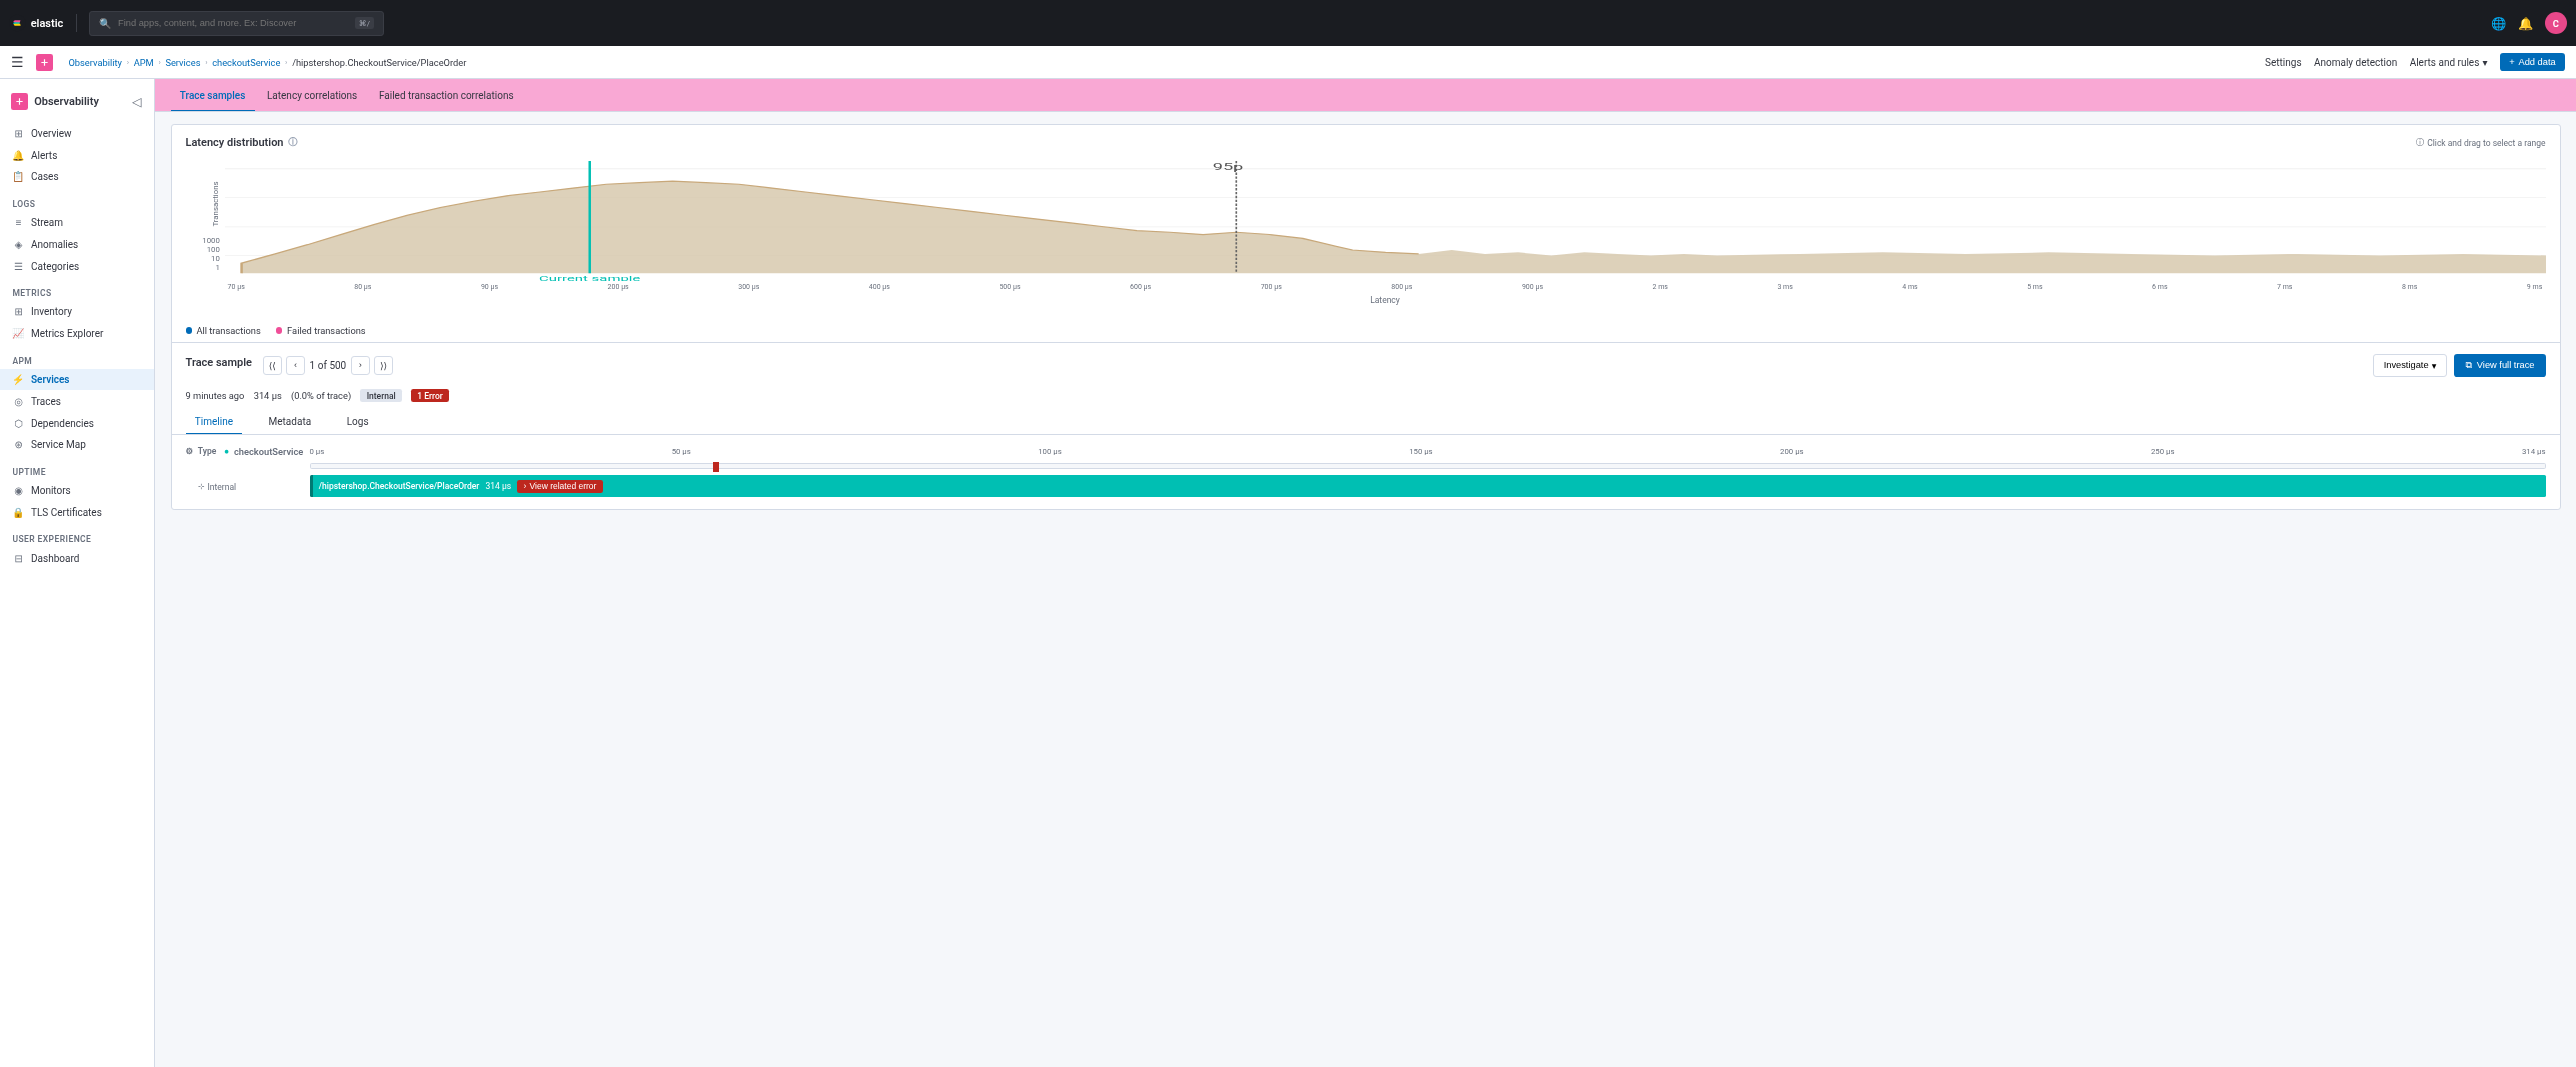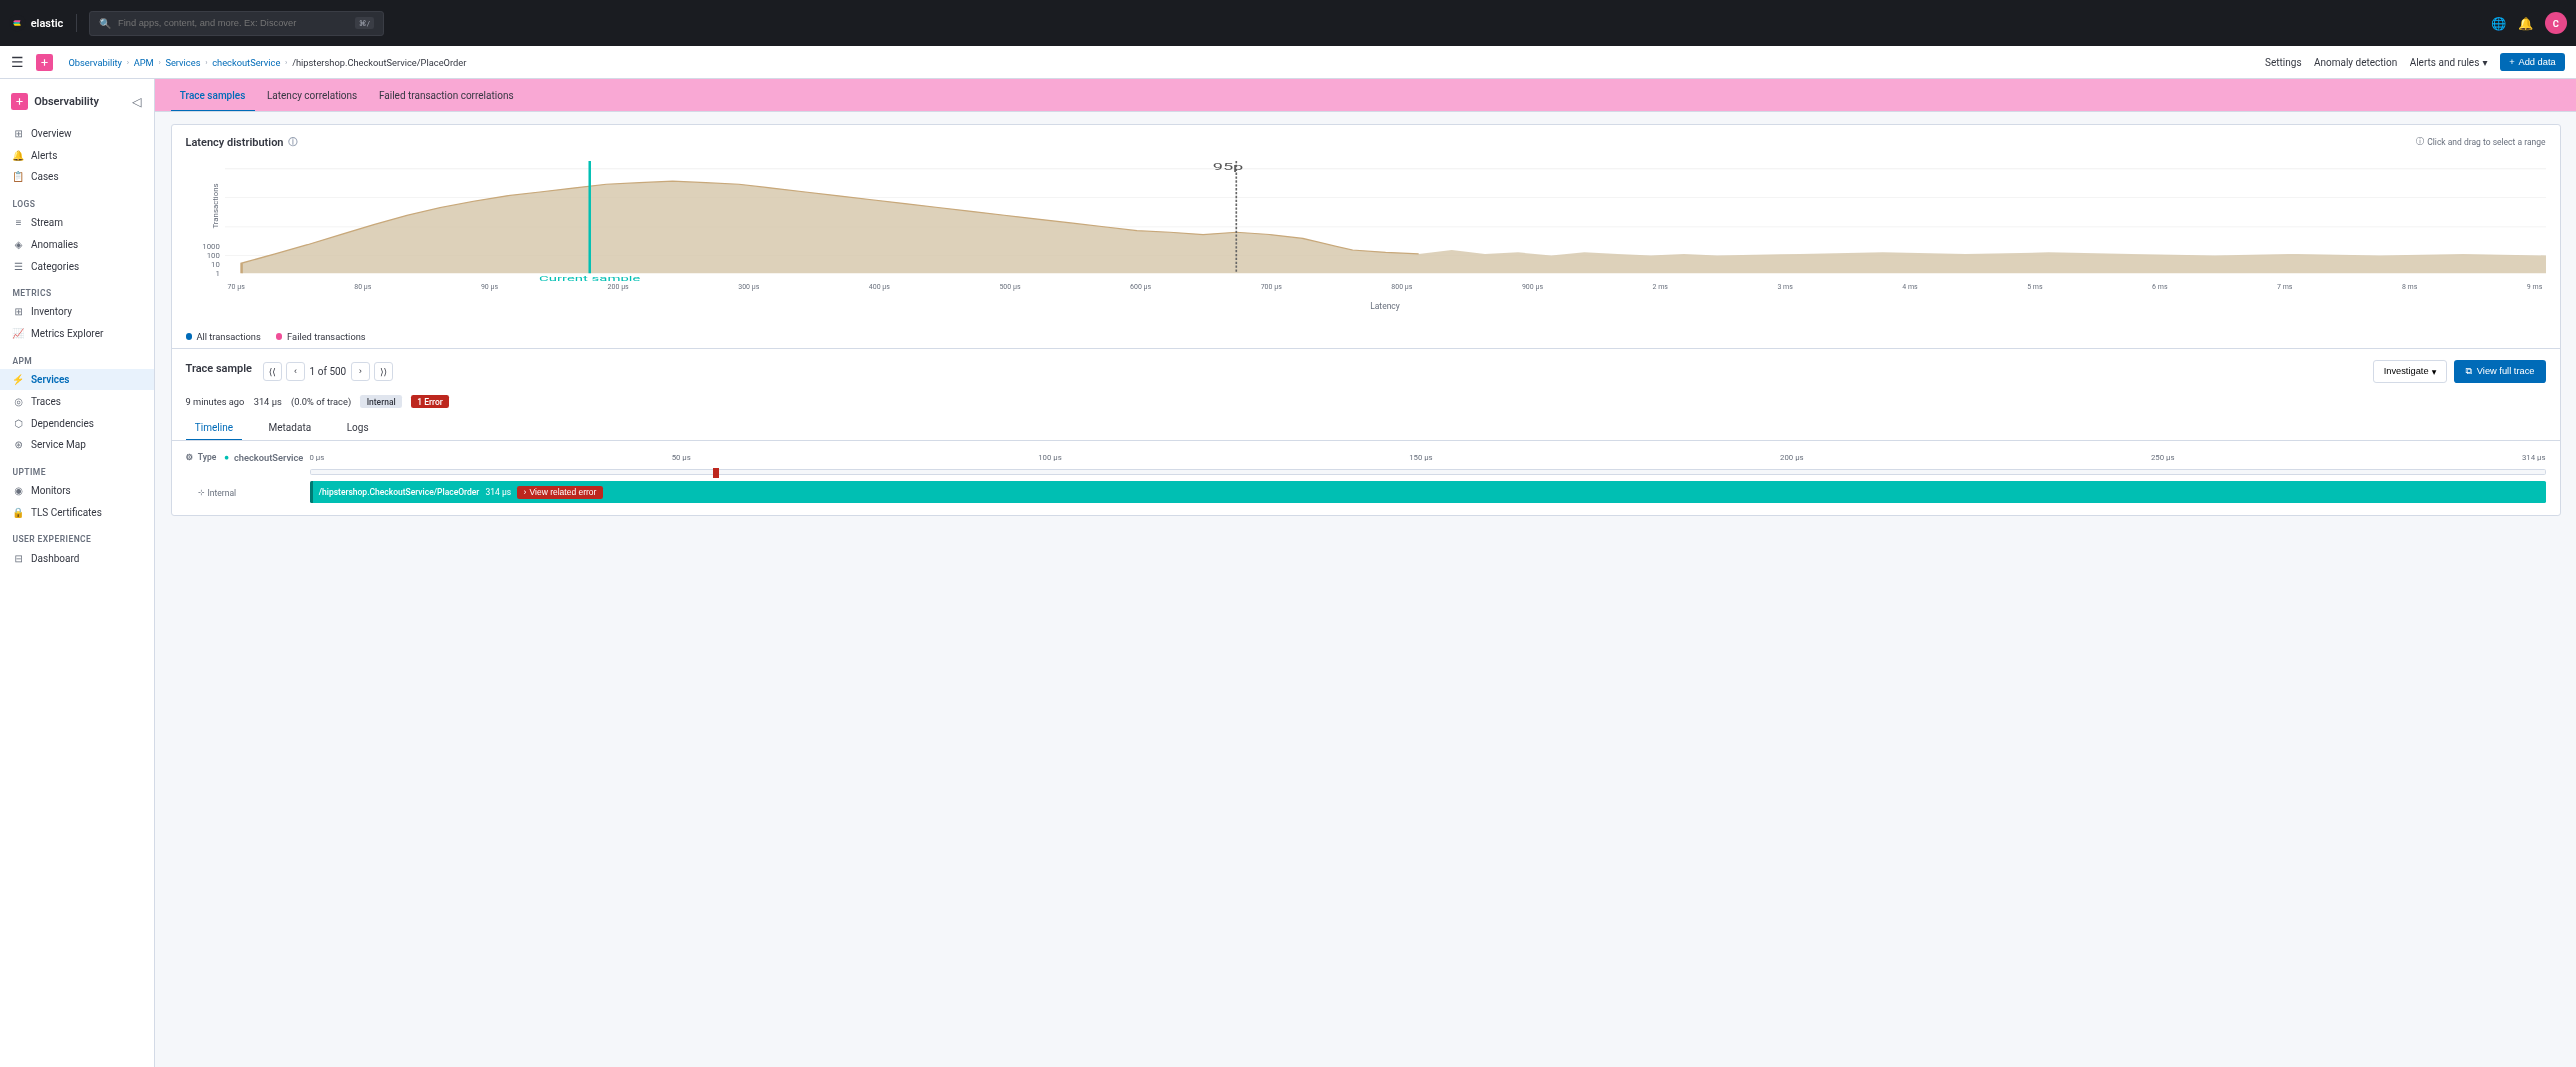--- a/index.html
+++ b/index.html
@@ -86,21 +86,21 @@
     .page-tab.active { color: #006bb8; border-bottom-color: #006bb8; font-weight: 500; }
 
     
     .content-area { padding: 12.4px 15.5px; }
 
     
     .panel {
       background: #fff; border: 0.8px solid #d3dae6; border-radius: 3.1px; margin-bottom: 12.4px;
     }
     .panel-header {
-      display: flex; align-items: flex-start; justify-content: space-between;
+      display: flex; align-items: flex-end; justify-content: space-between;
       padding: 11px 14px 6.2px;
     }
     .panel-title { font-size: 11px; font-weight: 600; display: flex; align-items: center; gap: 4.7px; }
     .info-icon { color: #98a2b3; font-size: 9.3px; cursor: pointer; }
     .chart-area { padding: 6.2px 14px 14px; position: relative; }
 
     
     .chart-legend { display: flex; gap: 15.5px; padding: 6.2px 14px; }
     .legend-item { display: flex; align-items: center; gap: 4.7px; font-size: 9.3px; }
     .legend-dot { width: 6.2px; height: 6.2px; border-radius: 50%; }
@@ -389,21 +389,21 @@
                 <span>900 µs</span>
                 <span>2 ms</span>
                 <span>3 ms</span>
                 <span>4 ms</span>
                 <span>5 ms</span>
                 <span>6 ms</span>
                 <span>7 ms</span>
                 <span>8 ms</span>
                 <span>9 ms</span>
               </div>
-              <div style="text-align:center;font-size:8.5px;color:#69707d;margin-top:10px;">Latency</div>
+              <div style="text-align:center;font-size:8.5px;color:#69707d;margin-top:4px;">Latency</div>
             </div>
           </div>
         </div>
 
         <div class="chart-legend">
           <div class="legend-item">
             <div class="legend-dot" style="background:#006bb8;"></div>
             <span>All transactions</span>
           </div>
           <div class="legend-item">

